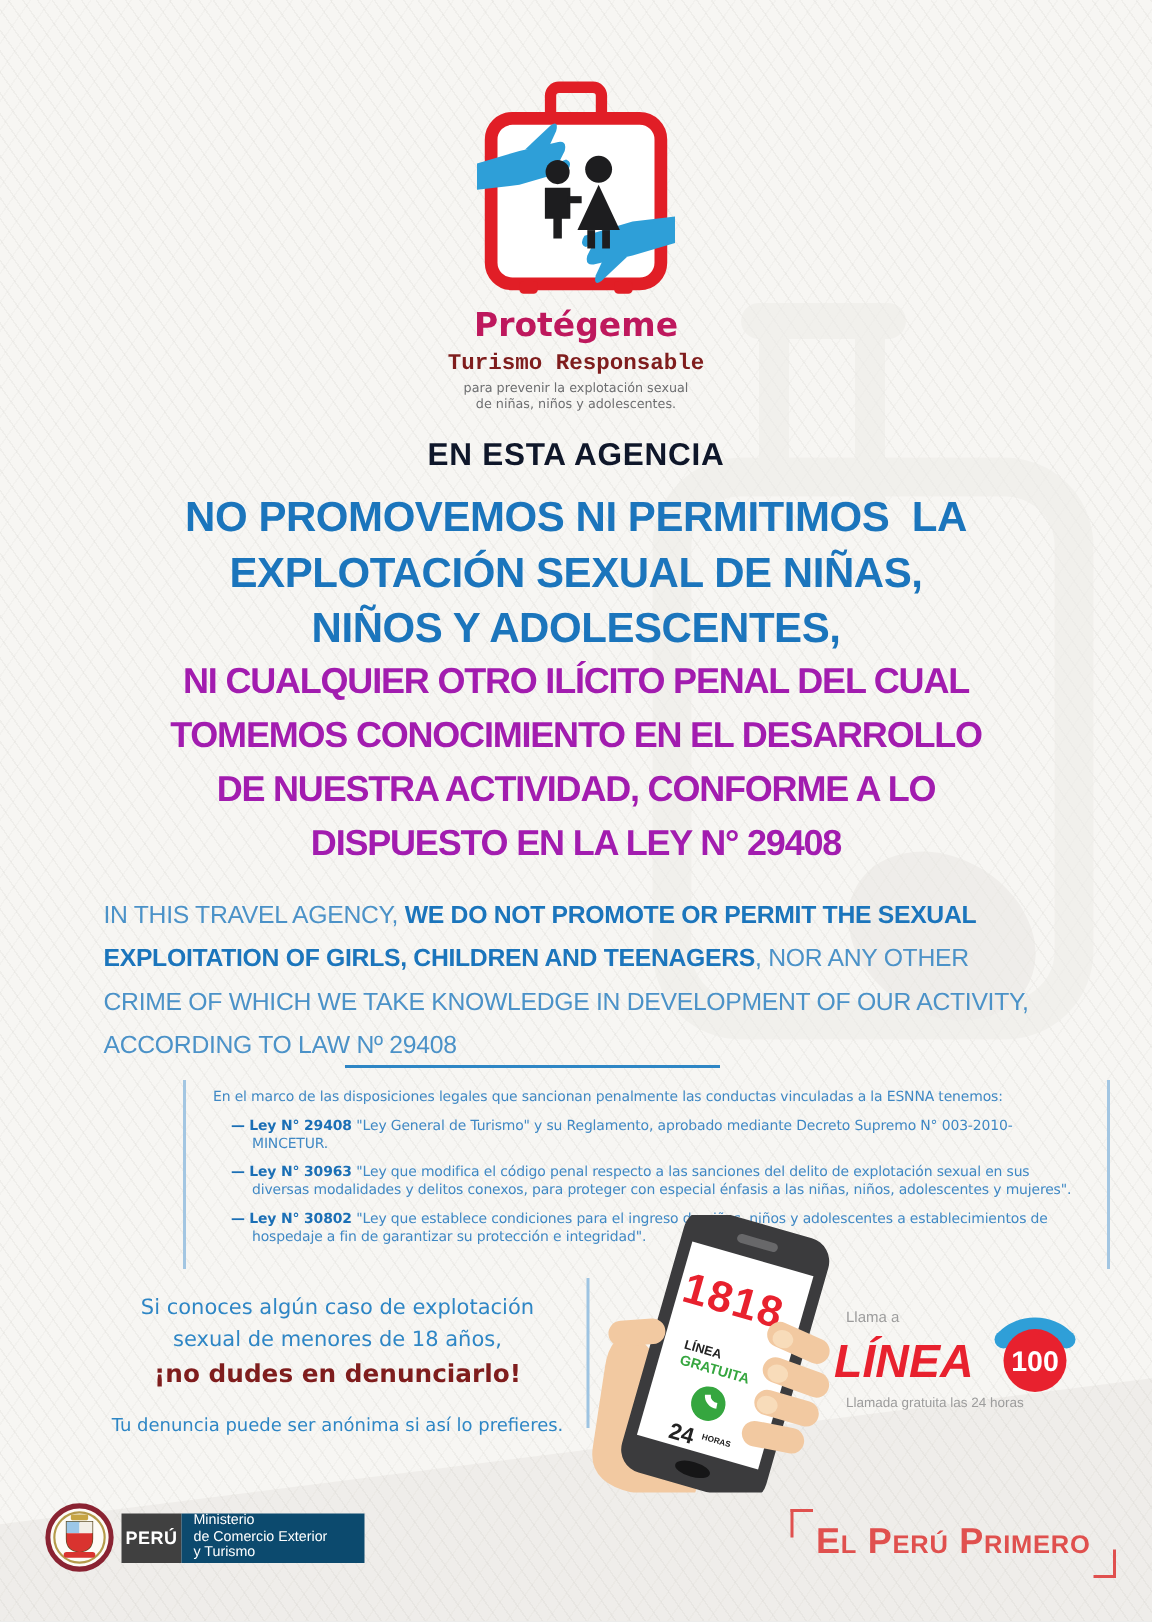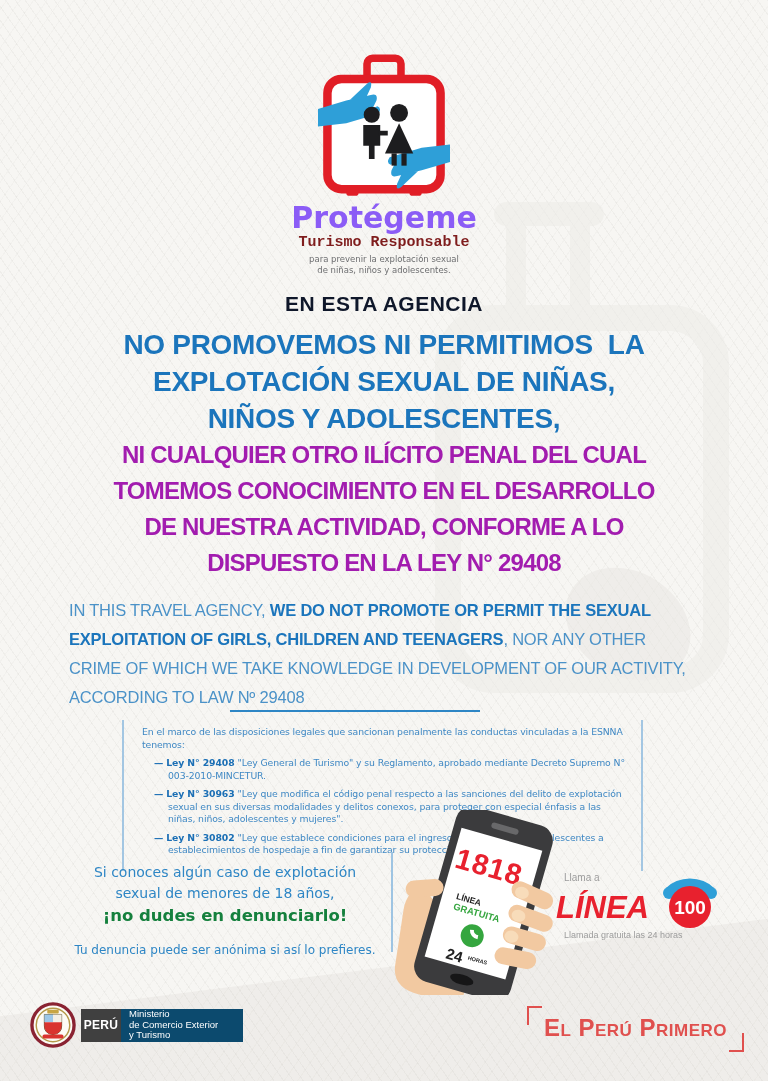--- a/index.html
+++ b/index.html
@@ -18,51 +18,51 @@
     position:absolute;inset:0;pointer-events:none;
     clip-path:polygon(0 94%,100% 85%,100% 100%,0 100%);
     background:rgba(198,195,187,0.16);
   }
   .watermark{position:absolute;inset:0;pointer-events:none;opacity:.55;}
   .content{position:absolute;inset:0;}
 
   
   .logo-block{position:absolute;top:54px;left:0;width:768px;text-align:center;}
   .logo-mark{display:block;margin:0 auto;width:132px;height:146px;}
-  .brand{font-family:"DejaVu Sans",sans-serif;font-weight:bold;font-size:30px;color:#8b5cf6;letter-spacing:0;line-height:32px;margin-top:2px;}
+  .brand{font-family:"DejaVu Sans",sans-serif;font-weight:bold;font-size:22px;color:#be185d;letter-spacing:0;line-height:32px;margin-top:2px;}
   .brand-sub{font-family:Liberation Mono, monospace;font-weight:bold;font-size:15px;color:#7f1d1d;line-height:18px;text-align:center;}
   .brand-tagline{font-family:"DejaVu Sans",sans-serif;font-size:8.5px;color:#6d6e70;line-height:10.5px;margin-top:2px;}
 
   
   .headline{position:absolute;top:292px;left:0;width:768px;text-align:center;}
   .hl-intro{font-size:21px;font-weight:bold;color:#0f172a;letter-spacing:.5px;margin-bottom:10px;}
   .hl-bold{font-size:28px;font-weight:bold;color:#1b75bc;line-height:37px;letter-spacing:-.3px;white-space:pre-wrap;}
   .hl-light{font-size:24px;font-weight:bold;color:#a21caf;line-height:36px;letter-spacing:-.8px;}
 
   
   .english{position:absolute;top:596px;left:69px;width:630px;text-align:left;
     font-size:16.5px;line-height:29px;color:#4b92c8;letter-spacing:-.2px;}
   .en-bold{font-weight:bold;color:#1b75bc;}
 
   
   .divider{position:absolute;top:710px;left:230px;width:250px;height:2px;background:#2e86c5;}
-  .legal{position:absolute;top:720px;left:122px;width:521px;
+  .legal{position:absolute;top:720px;left:122px;width:618px;
     border-left:2px solid #a3c6e2;border-right:2px solid #a3c6e2;
     padding:6px 16px 8px 18px;box-sizing:border-box;
     font-family:"DejaVu Sans",sans-serif;font-size:9.3px;line-height:12.5px;color:#3f88c4;letter-spacing:-.1px;}
   .legal p{margin:0 0 6px 0;}
   .legal .legal-item{padding-left:26px;text-indent:-14px;}
   .legal .dash{font-weight:bold;color:#1b6fb5;margin-right:3px;}
   .legal .law{font-weight:bold;color:#1b6fb5;margin-right:3px;}
 
   
   .report{position:absolute;top:862px;left:58px;width:334px;text-align:center;
     font-family:"DejaVu Sans",sans-serif;color:#2e86c5;}
   .rp-line{font-size:14px;line-height:21px;}
-  .rp-bold{font-size:16.5px;line-height:23px;font-weight:bold;color:#15803d;}
+  .rp-bold{font-size:16.5px;line-height:23px;font-weight:bold;color:#7f1d1d;}
   .rp-note{font-size:12px;line-height:16px;margin-top:15px;}
   .v-divider{position:absolute;top:852px;left:391px;width:2px;height:100px;background:#9ec4e2;}
 
   
   .phone-svg{position:absolute;left:393px;top:810px;width:175px;height:185px;}
   .linea100-svg{position:absolute;left:548px;top:866px;width:186px;height:76px;}
 
   
   .footer-left{position:absolute;left:30px;top:1002px;display:flex;align-items:center;}
   .coat{width:46px;height:46px;margin-right:5px;}

